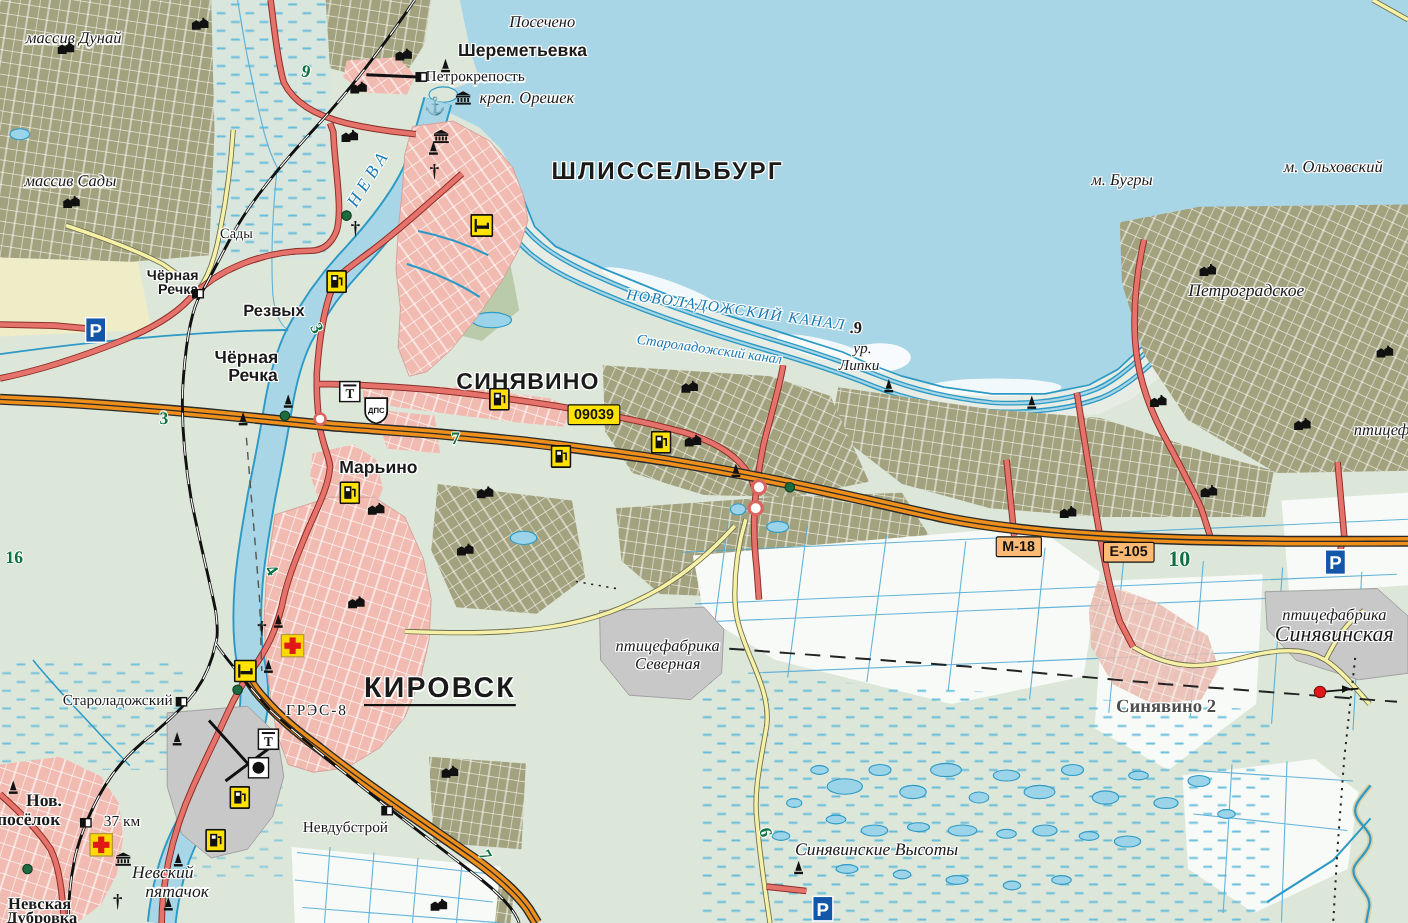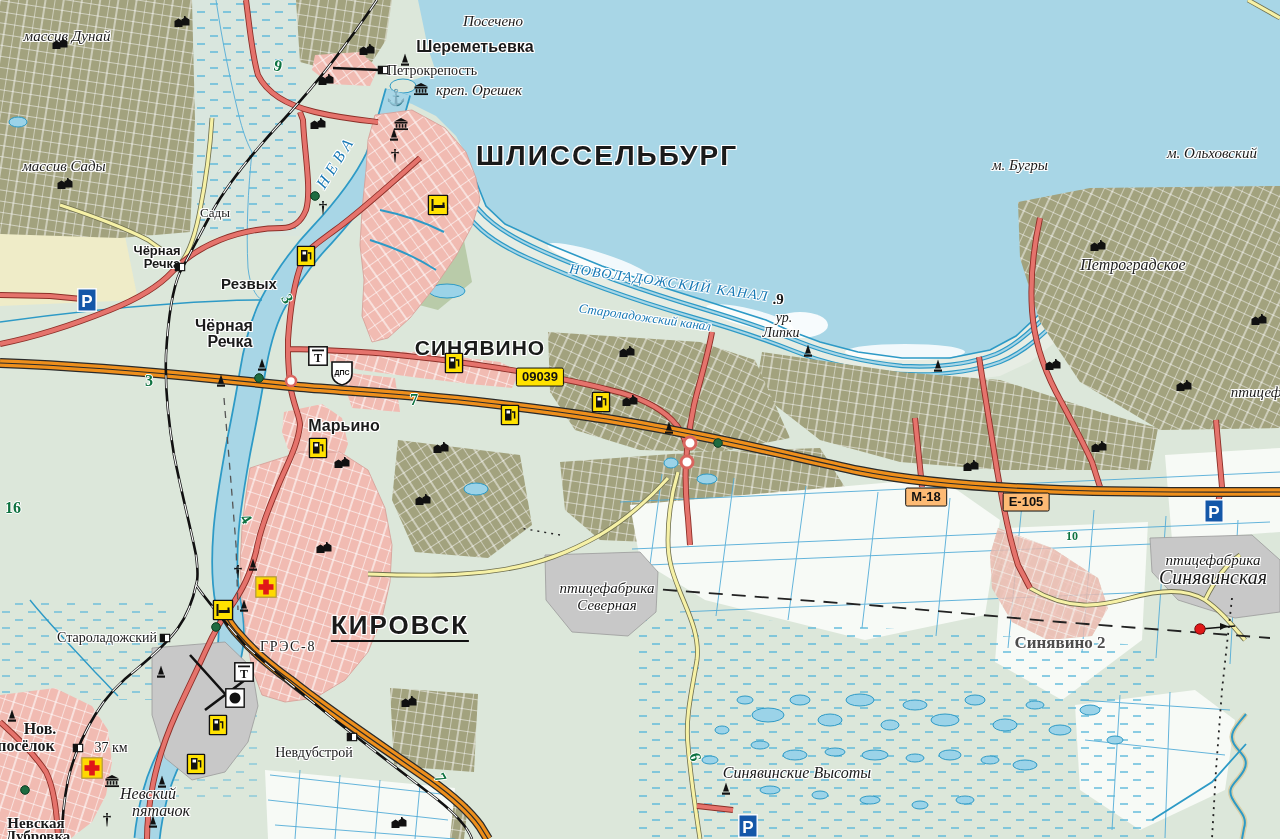--- a/index.html
+++ b/index.html
@@ -248,21 +248,21 @@
     <path d="M560 535 L520 528" stroke="#222" stroke-width="1.4" stroke-dasharray="2 5"></path>
   </g>
 </svg>
 <div id="overlay">
       <div class="lbl ser-i" style="font-size: 15px; left: 67px; top: 24px; transform: translate(-50%, -50%); position: absolute; margin-top: 12px;">массив Дунай</div>
       <div class="lbl ser-i" style="font-size: 15px; left: 64px; top: 166px; transform: translate(-50%, -50%); position: absolute;">массив Сады</div>
       <div class="lbl ser-i" style="font-size: 15px; left: 493px; top: 21px; transform: translate(-50%, -50%); position: absolute;">Посечено</div>
       <div class="lbl vil-b" style="font-size: 16px; left: 475px; top: 47px; transform: translate(-50%, -50%); position: absolute;">Шереметьевка</div>
       <div class="lbl ser" style="font-size: 14px; left: 432px; top: 71px; transform: translate(-50%, -50%); position: absolute;">Петрокрепость</div>
       <div class="lbl ser-i" style="font-size: 15px; left: 479px; top: 90px; transform: translate(-50%, -50%); position: absolute;">креп. Орешек</div>
-      <div class="lbl city" style="font-size: 28px; left: 607px; top: 156px; transform: translate(-50%, -50%); position: absolute;">ШЛИССЕЛЬБУРГ</div>
+      <div class="lbl city" style="font-size: 22px; left: 607px; top: 156px; transform: translate(-50%, -50%); position: absolute;">ШЛИССЕЛЬБУРГ</div>
       <div class="lbl wat" style="font-size: 16px; letter-spacing: 0.3em; left: 336px; top: 162px; transform: translate(-50%, -50%) rotate(-58deg); position: absolute;">НЕВА</div>
       <div class="lbl ser-i" style="font-size: 15px; left: 1020px; top: 165px; transform: translate(-50%, -50%); position: absolute;">м. Бугры</div>
       <div class="lbl ser-i" style="font-size: 15px; left: 1212px; top: 153px; transform: translate(-50%, -50%); position: absolute;">м. Ольховский</div>
       <div class="lbl wat" style="font-size: 14px; letter-spacing: 0.1em; left: 669px; top: 283px; transform: translate(-50%, -50%) rotate(8deg); position: absolute;">НОВОЛАДОЖСКИЙ КАНАЛ</div>
       <div class="lbl blk-num" style="font-size: 15px; left: 778px; top: 299px; transform: translate(-50%, -50%); position: absolute;">.9</div>
       <div class="lbl wat" style="font-size: 13px; left: 645px; top: 317px; transform: translate(-50%, -50%) rotate(8deg); position: absolute;">Староладожский канал</div>
       <div class="lbl ser-i" style="font-size: 14px; left: 784px; top: 318px; transform: translate(-50%, -50%); position: absolute;">ур.</div>
       <div class="lbl ser-i" style="font-size: 14px; left: 781px; top: 333px; transform: translate(-50%, -50%); position: absolute;">Липки</div>
       <div class="lbl ser-i" style="font-size: 16px; left: 1133px; top: 265px; transform: translate(-50%, -50%); position: absolute;">Петроградское</div>
       <div class="lbl ser-i" style="font-size: 15px; left: 1256px; top: 392px; transform: translate(-50%, -50%); position: absolute; text-align: center;">птицеф</div>
@@ -293,21 +293,21 @@
       <div class="lbl ser-i" style="font-size: 15px; left: 607px; top: 605px; transform: translate(-50%, -50%); position: absolute;">Северная</div>
       <div class="shield shield-yellow" style="left: 540px; top: 377px; transform: translate(-50%, -50%); position: absolute;">09039</div>
       <div class="shield shield-white" style="left: 926px; top: 497px; transform: translate(-50%, -50%); position: absolute;">М-18</div>
       <div class="shield shield-white" style="left: 1026px; top: 502px; transform: translate(-50%, -50%); position: absolute;">Е-105</div>
       <div class="km" style="font-size: 16px; left: 278px; top: 66px; transform: translate(-50%, -50%) rotate(12deg); position: absolute;">9</div>
       <div class="km" style="font-size: 16px; left: 287px; top: 299px; transform: translate(-50%, -50%) rotate(60deg); position: absolute;">3</div>
       <div class="km" style="font-size: 16px; left: 149px; top: 381px; transform: translate(-50%, -50%); position: absolute;">3</div>
       <div class="km" style="font-size: 16px; left: 13px; top: 508px; transform: translate(-50%, -50%); position: absolute;">16</div>
       <div class="km" style="font-size: 16px; left: 414px; top: 400px; transform: translate(-50%, -50%); position: absolute;">7</div>
       <div class="km" style="font-size: 16px; left: 246px; top: 519px; transform: translate(-50%, -50%) rotate(55deg); position: absolute;">4</div>
-      <div class="km" style="font-size: 12px; left: 1072px; top: 536px; transform: translate(-50%, -50%); position: absolute;">10</div>
+      <div class="km" style="font-size: 20px; left: 1072px; top: 509px; transform: translate(-50%, -50%); position: absolute;">10</div>
       <div class="km" style="font-size: 16px; left: 695px; top: 757px; transform: translate(-50%, -50%) rotate(75deg); position: absolute;">6</div>
       <div class="km" style="font-size: 16px; left: 440px; top: 778px; transform: translate(-50%, -50%) rotate(60deg); position: absolute;">7</div>
       <div class="ic" style="left: 396px; top: 98px; transform: translate(-50%, -50%); position: absolute;"><span style="font-size:16px;font-weight:bold;color:#111">⚓</span></div>
       <div class="ic" style="left: 421px; top: 89px; transform: translate(-50%, -50%); position: absolute;"><svg width="15" height="13" fill="#111">
           <path d="M0.5 4 L7.5 0.5 L14.5 4 Z"></path>
           <rect x="1" y="4.5" width="13" height="1.6"></rect>
           <rect x="2.2" y="6.6" width="1.7" height="3.6"></rect>
           <rect x="5.2" y="6.6" width="1.7" height="3.6"></rect>
           <rect x="8.2" y="6.6" width="1.7" height="3.6"></rect>
           <rect x="11.2" y="6.6" width="1.7" height="3.6"></rect>

